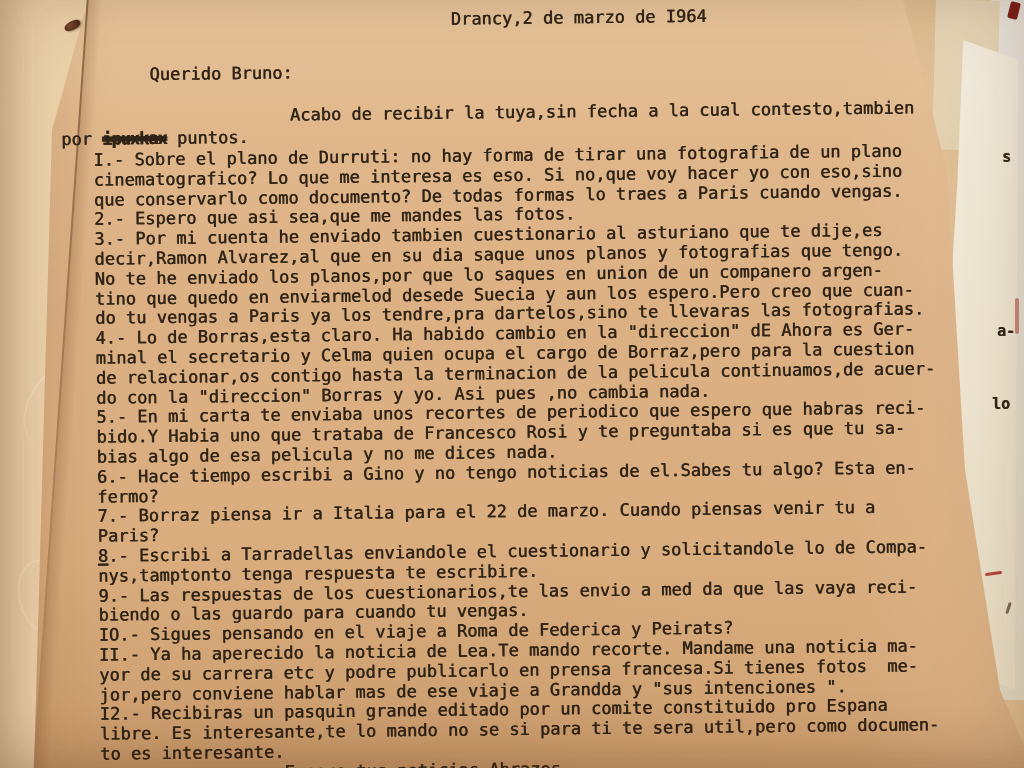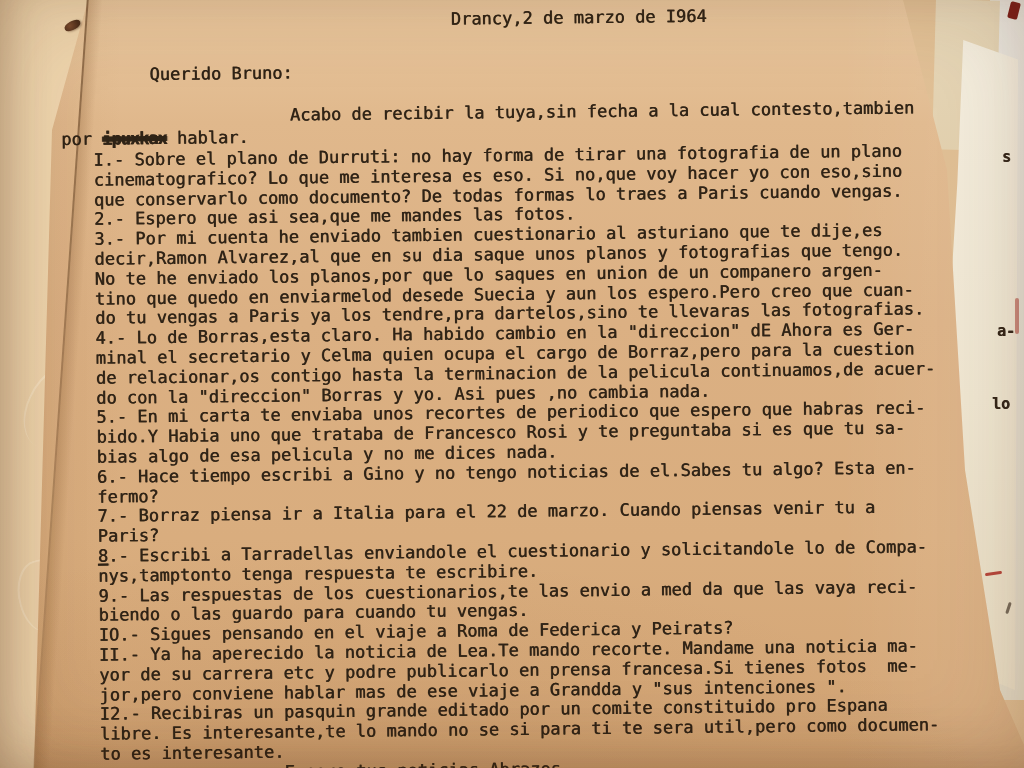--- a/index.html
+++ b/index.html
@@ -104,18 +104,18 @@
 
   <div class="page"></div>
   <div class="edge-shade"></div>
   <div class="edge-line"></div>
   <span class="staple"></span>
 
   <div class="text-layer">
     <div class="tt dateline">Drancy,2 de marzo de I964</div>
     <div class="tt salutation">Querido Bruno:</div>
     <div class="tt intro1">Acabo de recibir la tuya,sin fecha a la cual contesto,tambien</div>
-    <div class="tt intro2"><span>por </span><span class="struck">ipuxkax</span><span> hablar.</span></div>
+    <div class="tt intro2"><span>por </span><span class="struck">ipuxkax</span><span> puntos.</span></div>
     <div class="tt body-block"><div class="tline">I.- Sobre el plano de Durruti: no hay forma de tirar una fotografia de un plano</div><div class="tline">cinematografico? Lo que me interesa es eso. Si no,que voy hacer yo con eso,sino</div><div class="tline">que conservarlo como documento? De todas formas lo traes a Paris cuando vengas.</div><div class="tline">2.- Espero que asi sea,que me mandes las fotos.</div><div class="tline">3.- Por mi cuenta he enviado tambien cuestionario al asturiano que te dije,es</div><div class="tline">decir,Ramon Alvarez,al que en su dia saque unos planos y fotografias que tengo.</div><div class="tline">No te he enviado los planos,por que lo saques en union de un companero argen-</div><div class="tline">tino que quedo en enviarmelod desede Suecia y aun los espero.Pero creo que cuan-</div><div class="tline">do tu vengas a Paris ya los tendre,pra dartelos,sino te llevaras las fotografias.</div><div class="tline">4.- Lo de Borras,esta claro. Ha habido cambio en la "direccion" dE Ahora es Ger-</div><div class="tline">minal el secretario y Celma quien ocupa el cargo de Borraz,pero para la cuestion</div><div class="tline">de relacionar,os contigo hasta la terminacion de la pelicula continuamos,de acuer-</div><div class="tline">do con la "direccion" Borras y yo. Asi pues ,no cambia nada.</div><div class="tline">5.- En mi carta te enviaba unos recortes de periodico que espero que habras reci-</div><div class="tline">bido.Y Habia uno que trataba de Francesco Rosi y te preguntaba si es que tu sa-</div><div class="tline">bias algo de esa pelicula y no me dices nada.</div><div class="tline">6.- Hace tiempo escribi a Gino y no tengo noticias de el.Sabes tu algo? Esta en-</div><div class="tline">fermo?</div><div class="tline">7.- Borraz piensa ir a Italia para el 22 de marzo. Cuando piensas venir tu a</div><div class="tline">Paris?</div><div class="tline"><u>8</u>.- Escribi a Tarradellas enviandole el cuestionario y solicitandole lo de Compa-</div><div class="tline">nys,tamptonto tenga respuesta te escribire.</div><div class="tline">9.- Las respuestas de los cuestionarios,te las envio a med da que las vaya reci-</div><div class="tline">biendo o las guardo para cuando tu vengas.</div><div class="tline">IO.- Sigues pensando en el viaje a Roma de Federica y Peirats?</div><div class="tline">II.- Ya ha aperecido la noticia de Lea.Te mando recorte. Mandame una noticia ma-</div><div class="tline">yor de su carrera etc y podre publicarlo en prensa francesa.Si tienes fotos  me-</div><div class="tline">jor,pero conviene hablar mas de ese viaje a Grandda y "sus intenciones ".</div><div class="tline">I2.- Recibiras un pasquin grande editado por un comite constituido pro Espana</div><div class="tline">libre. Es interesante,te lo mando no se si para ti te sera util,pero como documen-</div><div class="tline">to es interesante.</div><div class="tline">                  Espero tus noticias.Abrazos.</div></div>
   </div>
 
   <div class="vignette"></div>
 </div>
 
 </body></html>

